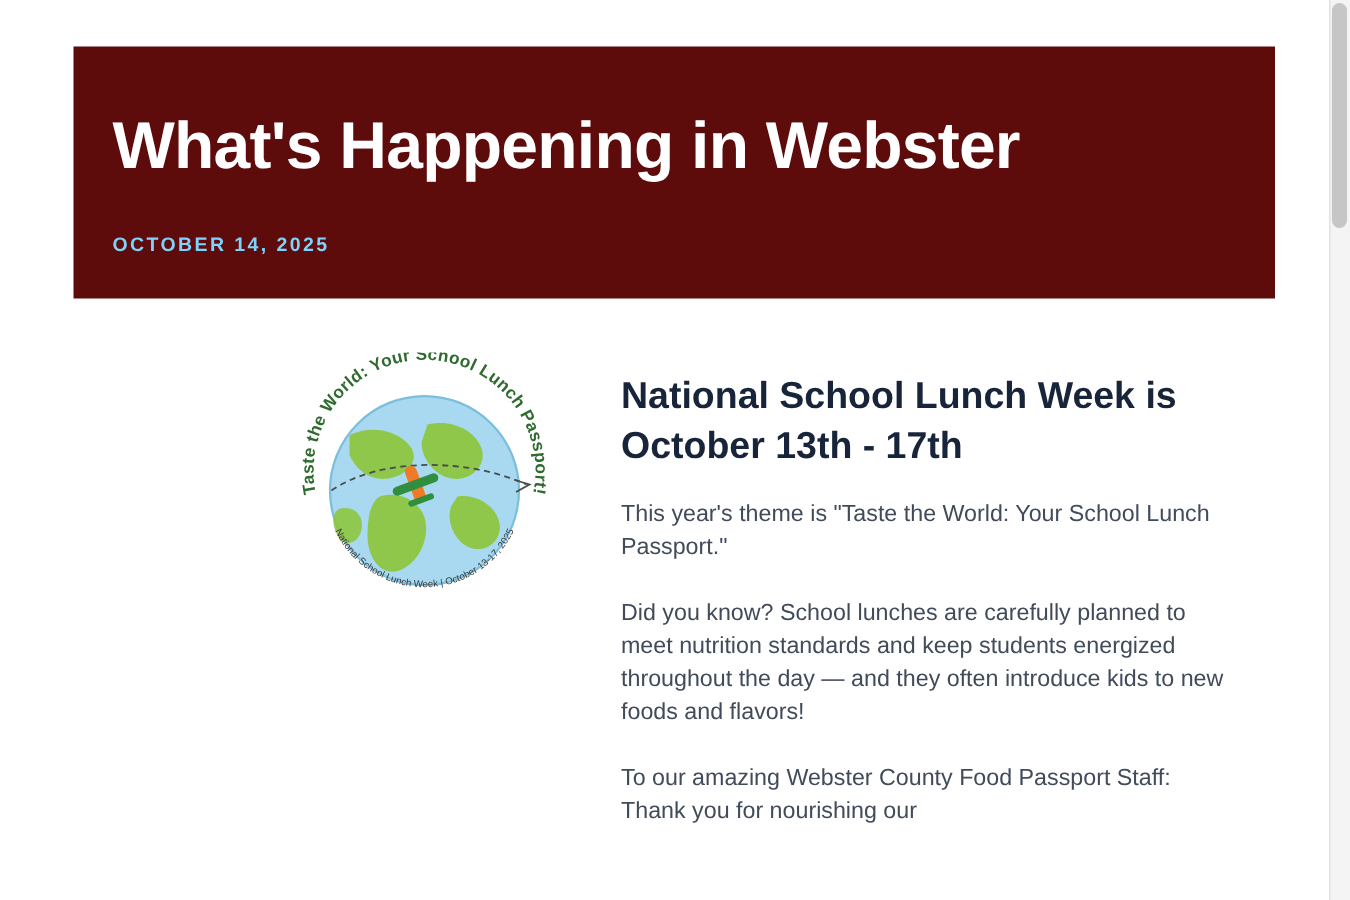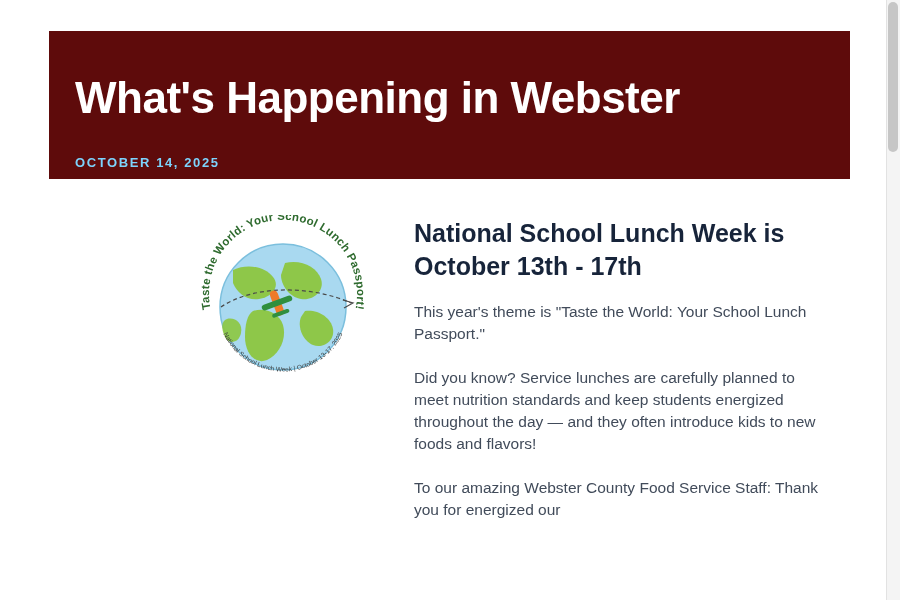--- a/index.html
+++ b/index.html
@@ -55,21 +55,21 @@
     position: absolute;
     left: 49px;
     top: 31px;
     width: 801px;
   }
 
   .header-banner {
     background: #5e0b0b;
     padding: 38px 26px 28px 26px;
     box-sizing: border-box;
-    height: 148px;
+    height: 168px;
   }
 
   .header-title {
     color: #ffffff;
     font-size: 44px;
     line-height: 58px;
     font-weight: bold;
     margin: 0 0 0 0;
     letter-spacing: -0.5px;
   }
@@ -104,21 +104,21 @@
   .article-body {
     flex: 1 1 auto;
     padding-left: 4px;
   }
 
   .article-title {
     color: #17243a;
     font-size: 25px;
     line-height: 33px;
     font-weight: bold;
-    margin: 4px 0 18px 0;
+    margin: 15px 0 18px 0;
   }
 
   .article-p {
     color: #414b5a;
     font-size: 15.5px;
     line-height: 22px;
     margin: 0 0 22px 0;
   }
 
   .article-p:last-child {
@@ -167,22 +167,22 @@
               <text font-family="'Liberation Sans', sans-serif" font-size="6.5" fill="#3a3a3a">
                 <textPath href="#arcBottom" startOffset="50%" text-anchor="middle">National School Lunch Week | October 13-17, 2025</textPath>
               </text>
             </svg>
           </div>
         </div>
 
         <div class="article-body">
           <h2 class="article-title">National School Lunch Week is October 13th - 17th</h2>
           <p class="article-p">This year's theme is "Taste the World: Your School Lunch Passport."</p>
-          <p class="article-p">Did you know? Service lunches are carefully planned to meet nutrition standards and keep students energized throughout the day — and they often introduce kids to new foods and flavors!</p>
-          <p class="article-p">To our amazing Webster County Food Service Staff: Thank you for energized our</p>
+          <p class="article-p">Did you know? School lunches are carefully planned to meet nutrition standards and keep students energized throughout the day — and they often introduce kids to new foods and flavors!</p>
+          <p class="article-p">To our amazing Webster County Food Passport Staff: Thank you for nourishing our</p>
         </div>
 
       </div>
 
     </div>
 
   </div>
 
   <div class="scrollbar-track">
     <div class="scrollbar-thumb"></div>

